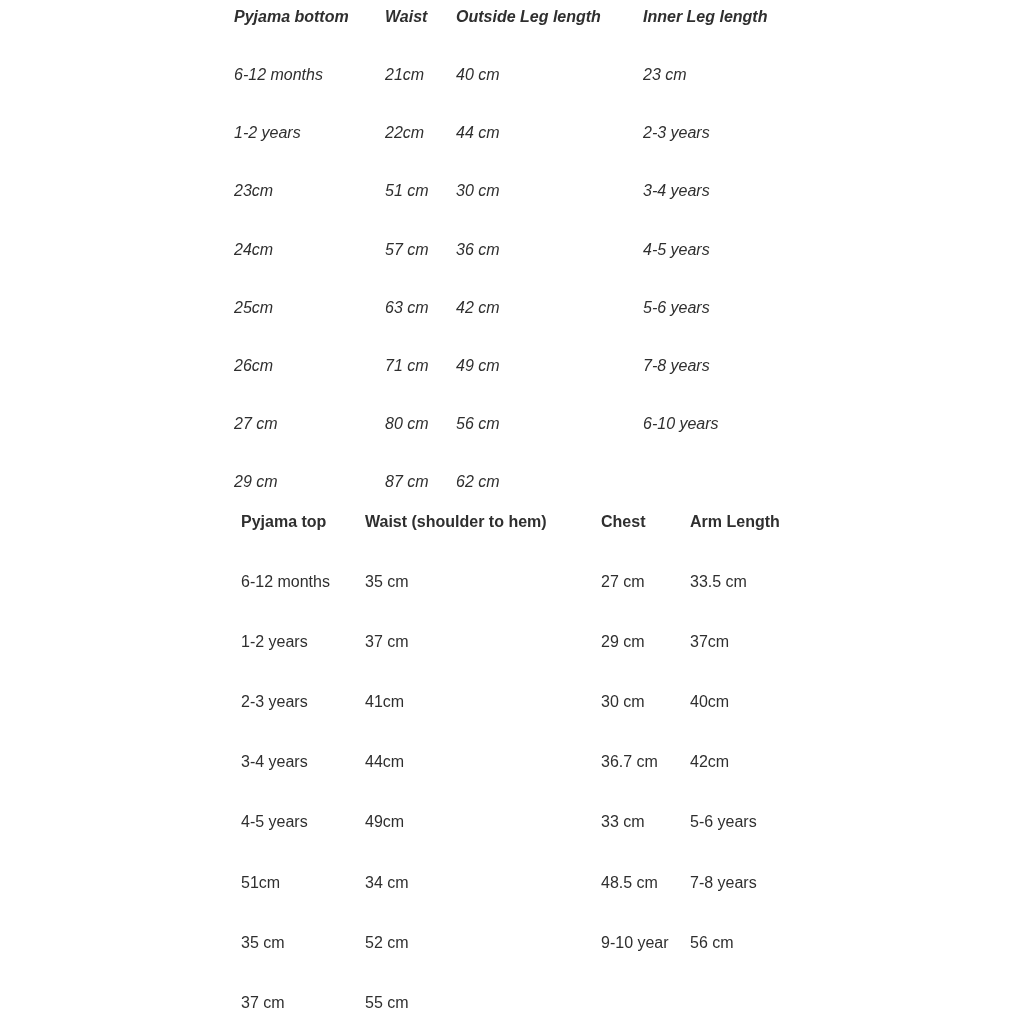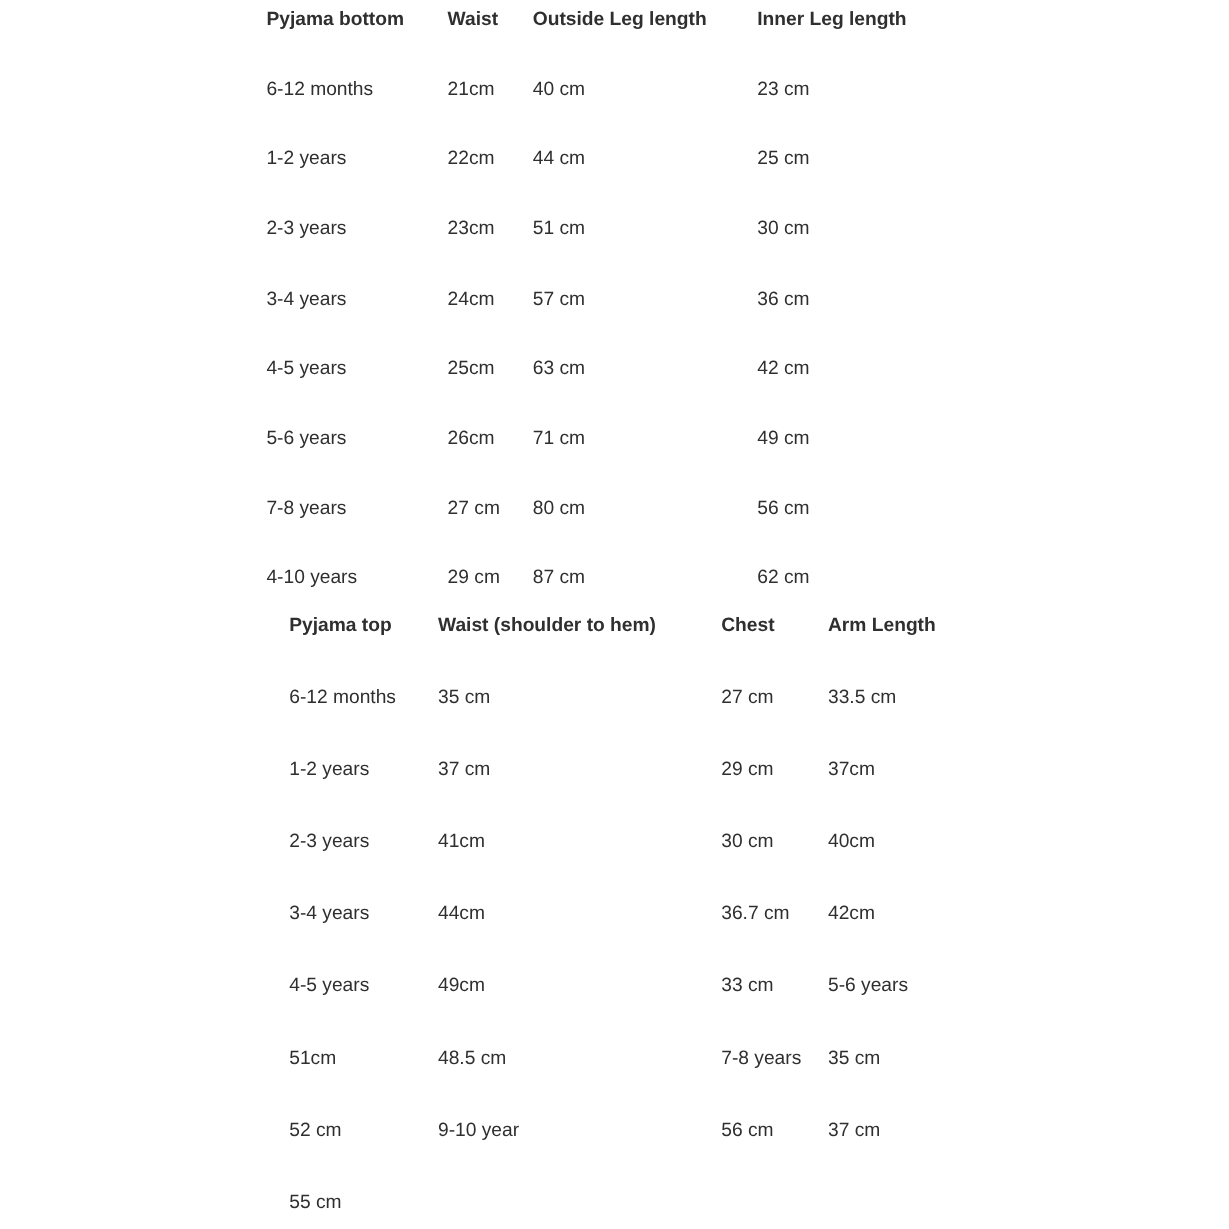--- a/index.html
+++ b/index.html
@@ -19,24 +19,25 @@
   .size-table .cell {
     font-size: 16px;
     line-height: 17px;
     white-space: nowrap;
     text-align: left;
   }
   .size-table .cell.header {
     font-weight: bold;
   }
   #table-pyjama-bottom {
-    left: 222px;
+    left: 234px;
     top: 8px;
     grid-template-columns: 151px 71px 187px 160px;
     grid-auto-rows: 58.15px;
+    font-style: italic;
   }
   #table-pyjama-top {
     left: 241px;
     top: 513px;
     grid-template-columns: 124px 236px 89px 160px;
     grid-auto-rows: 60.1px;
   }
 </style>
 </head>
 <body>
@@ -46,42 +47,41 @@
     <div class="cell header">Waist</div>
     <div class="cell header">Outside Leg length</div>
     <div class="cell header">Inner Leg length</div>
     <div class="cell">6-12 months</div>
     <div class="cell">21cm</div>
     <div class="cell">40 cm</div>
     <div class="cell">23 cm</div>
     <div class="cell">1-2 years</div>
     <div class="cell">22cm</div>
     <div class="cell">44 cm</div>
-    <div class="cell">25 cm</div>
     <div class="cell">2-3 years</div>
     <div class="cell">23cm</div>
     <div class="cell">51 cm</div>
     <div class="cell">30 cm</div>
     <div class="cell">3-4 years</div>
     <div class="cell">24cm</div>
     <div class="cell">57 cm</div>
     <div class="cell">36 cm</div>
     <div class="cell">4-5 years</div>
     <div class="cell">25cm</div>
     <div class="cell">63 cm</div>
     <div class="cell">42 cm</div>
     <div class="cell">5-6 years</div>
     <div class="cell">26cm</div>
     <div class="cell">71 cm</div>
     <div class="cell">49 cm</div>
     <div class="cell">7-8 years</div>
     <div class="cell">27 cm</div>
     <div class="cell">80 cm</div>
     <div class="cell">56 cm</div>
-    <div class="cell">4-10 years</div>
+    <div class="cell">6-10 years</div>
     <div class="cell">29 cm</div>
     <div class="cell">87 cm</div>
     <div class="cell">62 cm</div>
   </div>
 
 <div id="table-pyjama-top" class="size-table">
     <div class="cell header">Pyjama top</div>
     <div class="cell header">Waist (shoulder to hem)</div>
     <div class="cell header">Chest</div>
     <div class="cell header">Arm Length</div>
@@ -99,20 +99,21 @@
     <div class="cell">40cm</div>
     <div class="cell">3-4 years</div>
     <div class="cell">44cm</div>
     <div class="cell">36.7 cm</div>
     <div class="cell">42cm</div>
     <div class="cell">4-5 years</div>
     <div class="cell">49cm</div>
     <div class="cell">33 cm</div>
     <div class="cell">5-6 years</div>
     <div class="cell">51cm</div>
+    <div class="cell">34 cm</div>
     <div class="cell">48.5 cm</div>
     <div class="cell">7-8 years</div>
     <div class="cell">35 cm</div>
     <div class="cell">52 cm</div>
     <div class="cell">9-10 year</div>
     <div class="cell">56 cm</div>
     <div class="cell">37 cm</div>
     <div class="cell">55 cm</div>
   </div>
 

